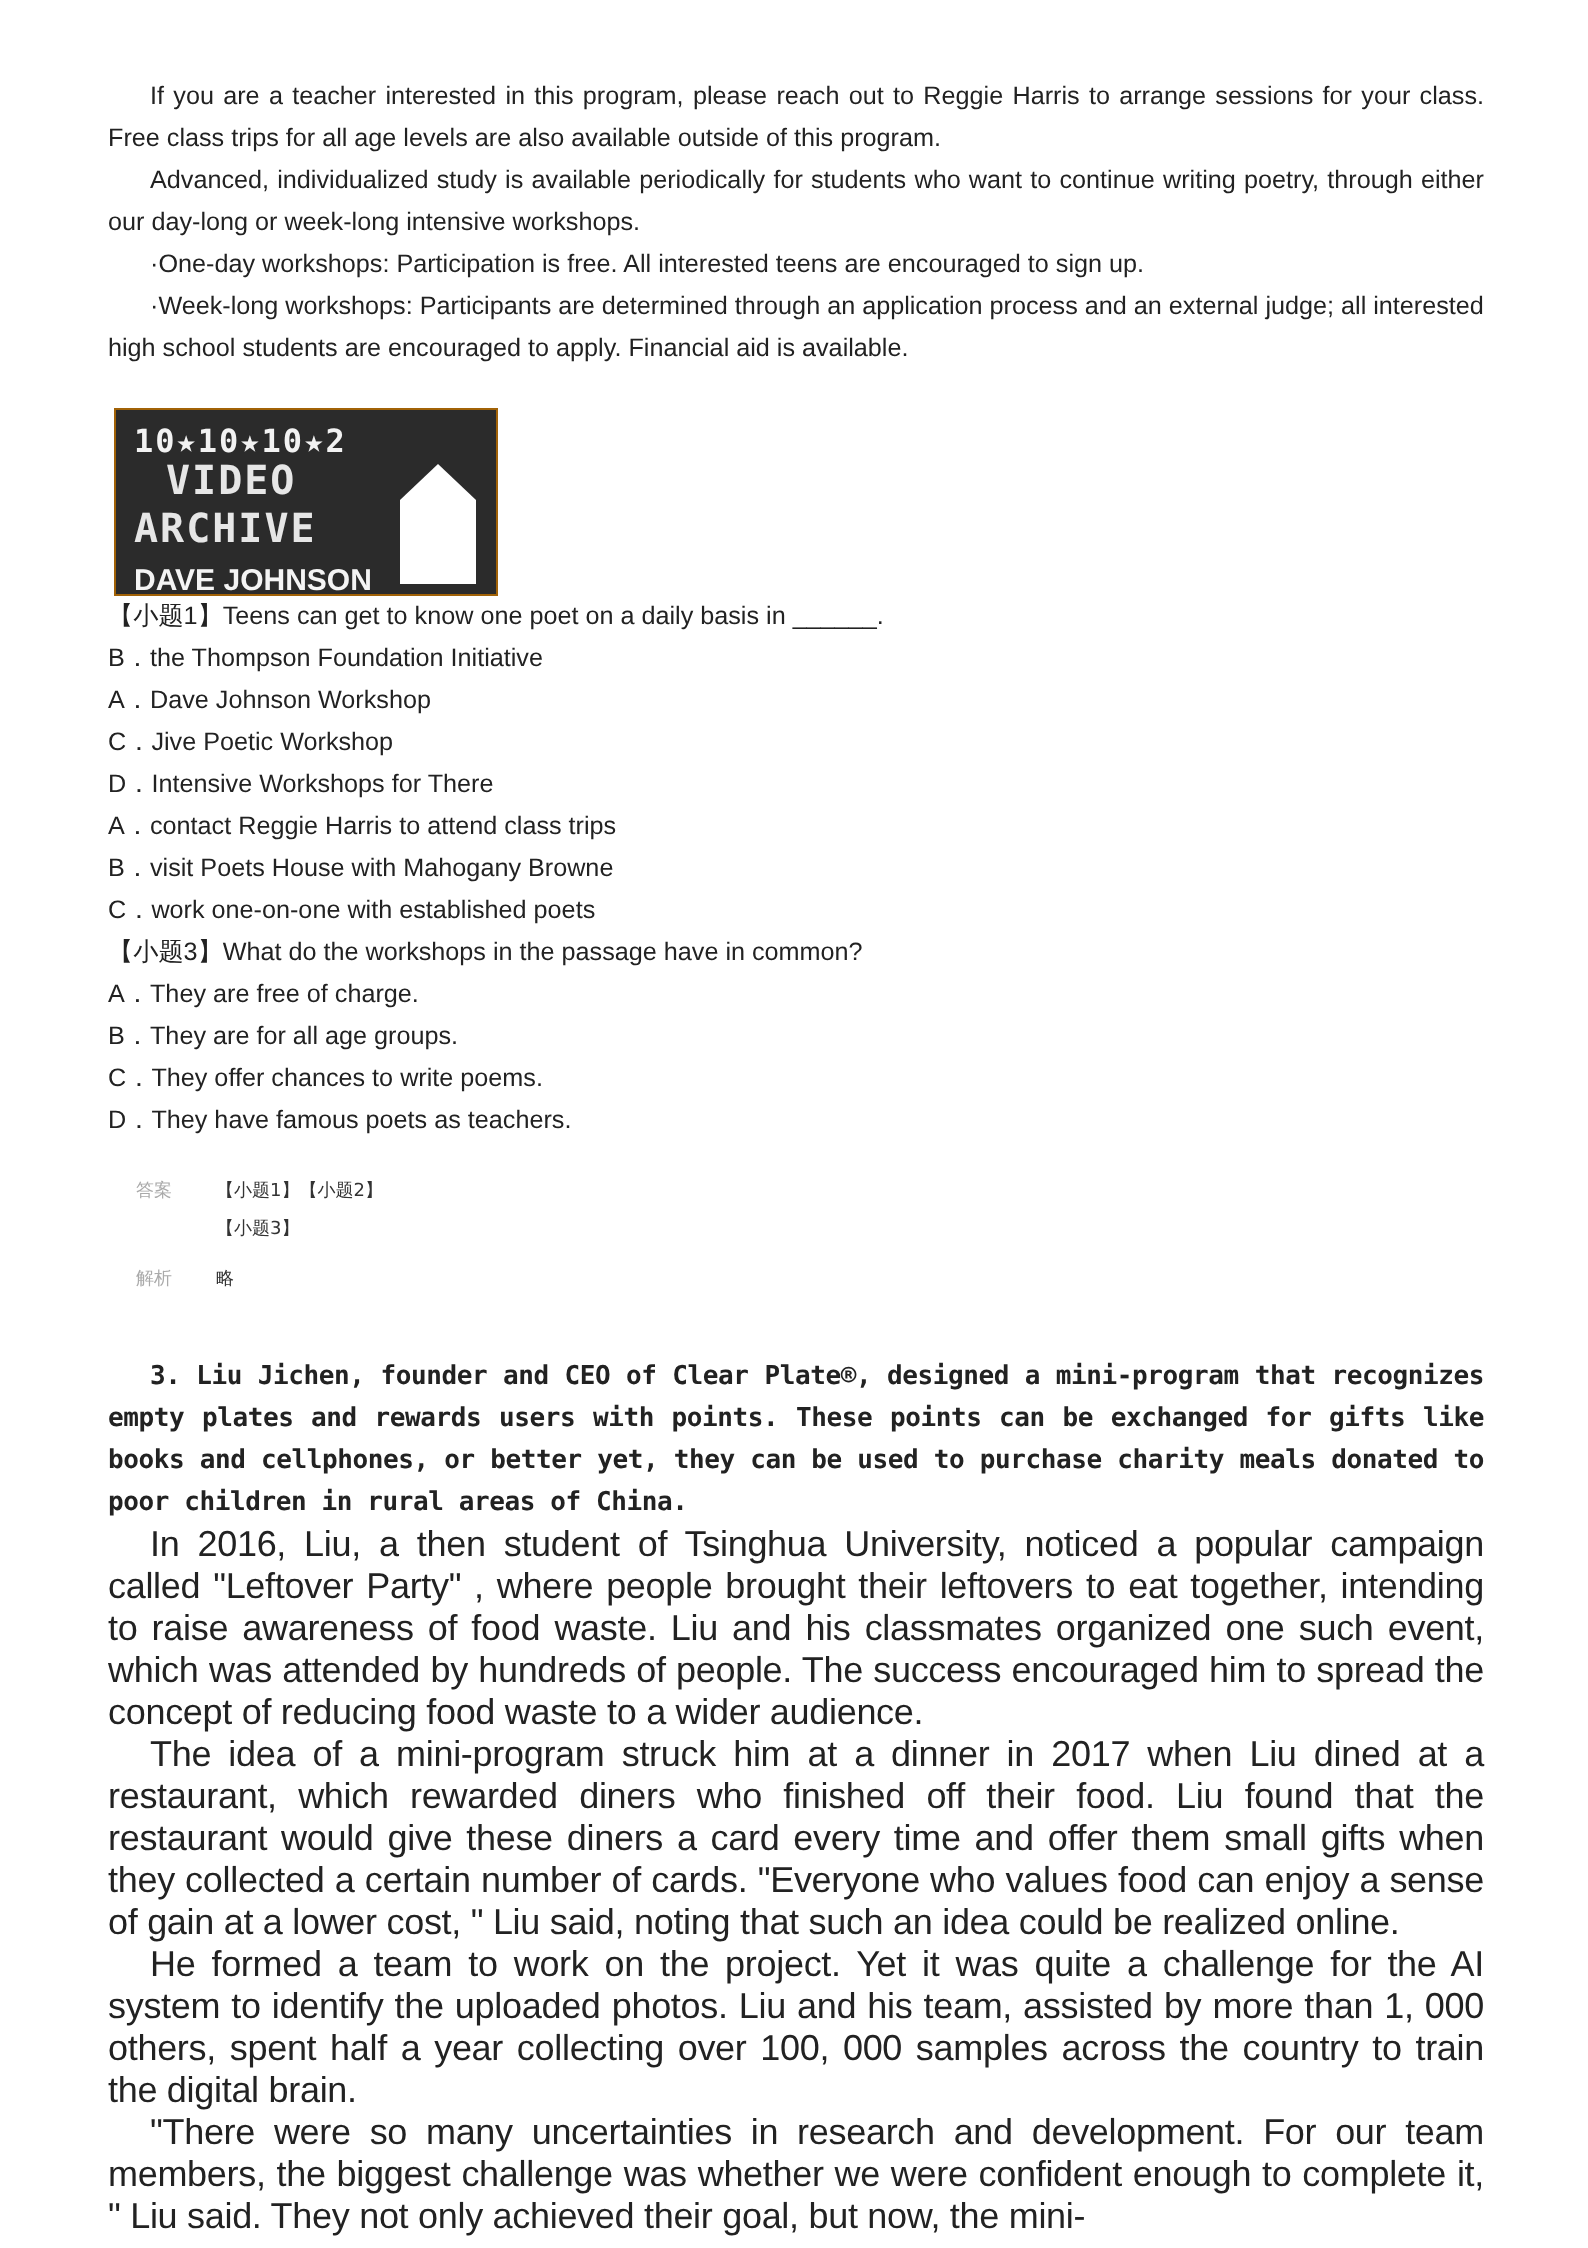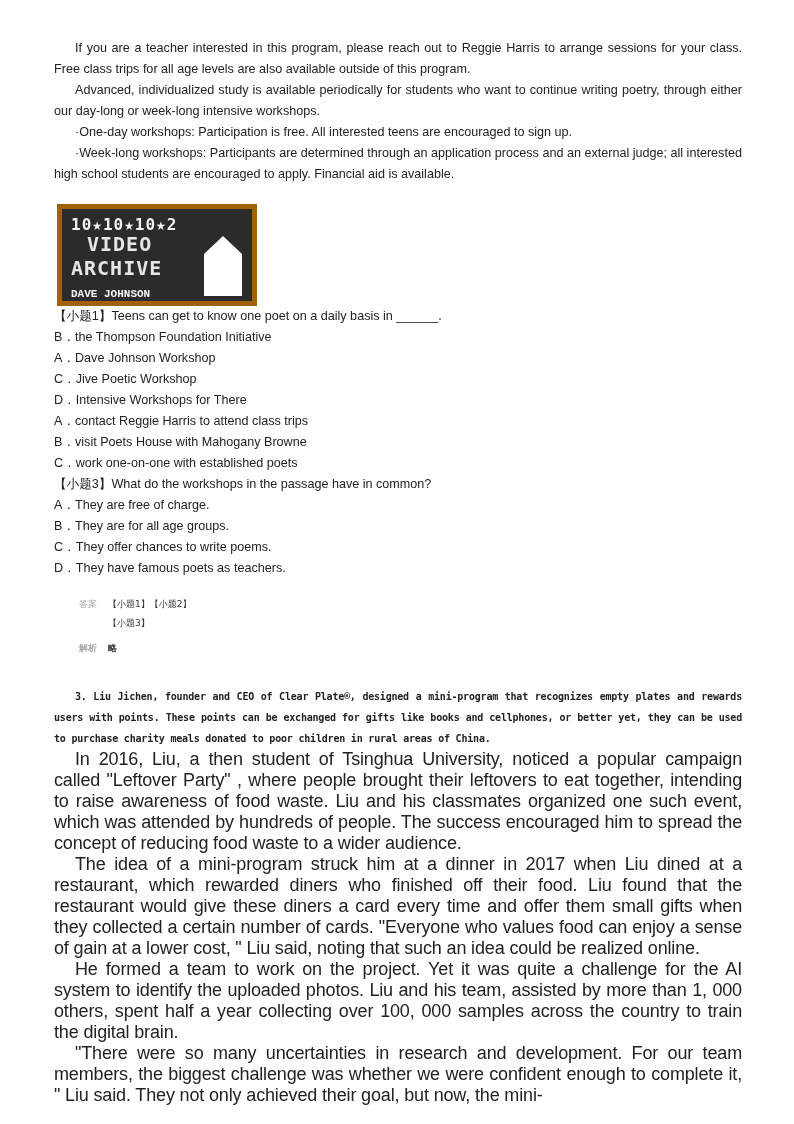--- a/index.html
+++ b/index.html
@@ -2,34 +2,34 @@
 <html><head>
   <meta charset="utf-8">
   <style>
     html, body { margin: 0; padding: 0; background: #ffffff; }
     body { width: 794px; height: 1124px; overflow: hidden; position: relative; color: #222; }
     .page { position: absolute; left: 54px; top: 38px; width: 688px; font-family: "Liberation Sans", sans-serif; font-size: 12.6px; line-height: 21px; }
     p { margin: 0; }
     .indent { text-indent: 21px; }
     .just { text-align: justify; }
     .heading { padding-left: 21px; font-weight: bold; }
-    .banner { margin-top: 19px; margin-left: 3px; width: 190px; height: 92px; background: #2b2b2b; position: relative; border: 5px solid #a16207; overflow: hidden; }
+    .banner { margin-top: 19px; margin-left: 3px; width: 190px; height: 92px; background: #2b2b2b; position: relative; border: 1px solid #a16207; overflow: hidden; }
     .banner .b-top { position: absolute; left: 9px; top: 5px; color: #f2f2f2; font-family: "DejaVu Sans Mono", monospace; font-weight: bold; font-size: 16px; letter-spacing: 1px; }
     .banner .b-mid1, .banner .b-mid2 { position: absolute; left: 9px; color: #e6e6e6; font-family: "DejaVu Sans Mono", monospace; font-weight: bold; font-size: 20px; letter-spacing: 1px; }
     .banner .b-mid1 { top: 25px; margin-left: 16px; }
     .banner .b-mid2 { top: 49px; text-align: right; }
-    .banner .b-bot { position: absolute; left: 9px; top: 75px; color: #f4f4f4; font-family: Liberation Mono, monospace; font-weight: bold; font-size: 11px; }
+    .banner .b-bot { position: absolute; left: 9px; top: 75px; color: #f4f4f4; font-family: Liberation Sans, sans-serif; font-weight: bold; font-size: 15px; }
     .house-shape { position: absolute; left: 142px; top: 27px; width: 38px; height: 60px; background: #ffffff; clip-path: polygon(50% 0, 100% 30%, 100% 100%, 0 100%, 0 30%); }
     .q-block { margin-top: 0; }
     .answer-area { margin-top: 16px; margin-left: 14px; font-family: "DejaVu Sans", sans-serif; font-size: 9px; line-height: 19px; color: #333; }
     .answer-row { display: flex; }
-    .answer-label { width: 40px; color: #aaa; text-align: center; }
+    .answer-label { width: 40px; color: #aaa; }
     .answer-items { }
     .passage3 { margin-top: 28px; }
-    .mono-para { font-family: "DejaVu Sans Mono", monospace; font-size: 10px; line-height: 21px; font-weight: bold; letter-spacing: -0.2px; }
+    .mono-para { font-family: "DejaVu Sans Mono", monospace; font-size: 13px; line-height: 21px; font-weight: bold; letter-spacing: -0.2px; }
     .cond { font-size: 18px; letter-spacing: -0.15px; }
   </style>
 </head>
 <body>
 
 <div class="page">
 
   <p class="indent just">If you are a teacher interested in this program, please reach out to Reggie Harris to arrange sessions for your class. Free class trips for all age levels are also available outside of this program.</p>
   <p class="indent just">Advanced, individualized study is available periodically for students who want to continue writing poetry, through either our day-long or week-long intensive workshops.</p>
   <p class="indent">·One-day workshops: Participation is free. All interested teens are encouraged to sign up.</p>
@@ -66,21 +66,21 @@
   </div>
 
   <div class="answer-area">
     <div class="answer-row">
       <span class="answer-label">答案</span>
       <div class="answer-items">
         <div>【小题1】【小题2】</div>
         <div>【小题3】</div>
       </div>
     </div>
-    <div class="answer-row" style="margin-top:6px;font-weight:bold;">
+    <div class="answer-row" style="margin-top:6px;">
       <span class="answer-label">解析</span>
       <span>略</span>
     </div>
   </div>
 
   <div class="passage3">
     <p class="indent just mono-para">3. Liu Jichen, founder and CEO of Clear Plate®, designed a mini-program that recognizes empty plates and rewards users with points. These points can be exchanged for gifts like books and cellphones, or better yet, they can be used to purchase charity meals donated to poor children in rural areas of China.</p>
     <p class="indent just cond">In 2016, Liu, a then student of Tsinghua University, noticed a popular campaign called "Leftover Party" , where people brought their leftovers to eat together, intending to raise awareness of food waste. Liu and his classmates organized one such event, which was attended by hundreds of people. The success encouraged him to spread the concept of reducing food waste to a wider audience.</p>
     <p class="indent just cond">The idea of a mini-program struck him at a dinner in 2017 when Liu dined at a restaurant, which rewarded diners who finished off their food. Liu found that the restaurant would give these diners a card every time and offer them small gifts when they collected a certain number of cards. "Everyone who values food can enjoy a sense of gain at a lower cost, " Liu said, noting that such an idea could be realized online.</p>
     <p class="indent just cond">He formed a team to work on the project. Yet it was quite a challenge for the AI system to identify the uploaded photos. Liu and his team, assisted by more than 1, 000 others, spent half a year collecting over 100, 000 samples across the country to train the digital brain.</p>

